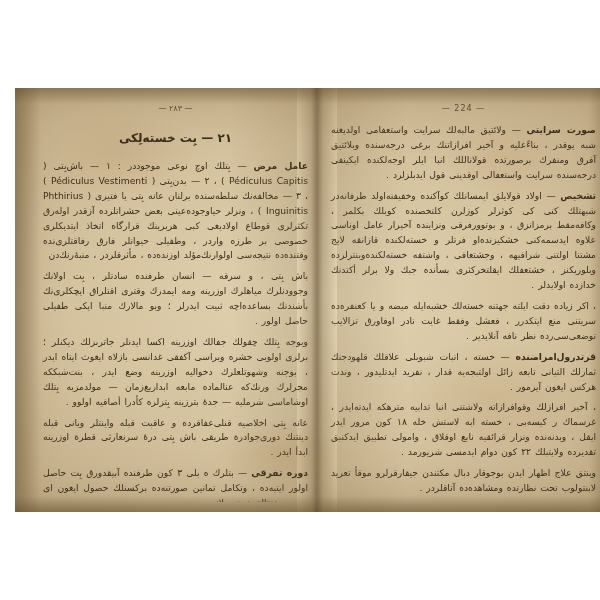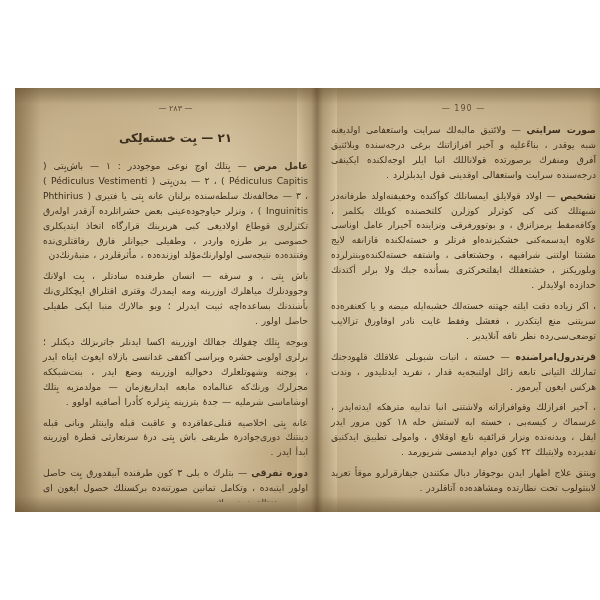--- a/index.html
+++ b/index.html
@@ -168,21 +168,21 @@
       <p class="para">
         <span>عانه بِتی اخلاصیه قنلی‌عفاقرده و عاقبت قبله واینتلر وبانی قبله دینتنك دوری‌جوادرة طریقی باش بِتی درهٔ سرنعارثی قطرة اوزرینه ابدأ ایدر .</span>
       </p>
       <p class="para">
         <span class="runhead">دوره تفرقی</span><span> — بتلرك ه بلى ٣ كون طرفنده آبیقدورق بِت حاصل اولور ایتبه‌ده ، وتكامل تمانین صورتنه‌ده بركسنلك حصول ایغون اى بدورت هفتالق زمنده لازمدر .</span>
       </p>
 
     </div>
 
     <div class="page right">
-      <div class="folio">— 190 —</div>
+      <div class="folio">— 224 —</div>
 
       <p class="para first">
         <span class="runhead">صورت سرایتی</span><span> — ولائتیق مالبه‌لك سرایت واستعفامی اولدیغنه شبه یوقدر ، بناءًعلیه و آخیر افرازاتنك برغی درجه‌سنده وبلائتیق آفرق ومنفرك برصورتده قولاناللك انبا ایلر اوجه‌لكنده ایكینفی درجه‌سنده سرایت واستعفالی اوقدینی قول ایدبلزلرد .</span>
       </p>
       <p class="para">
         <span class="runhead">تشخیص</span><span> — اولاد قولایلق ایمسانلك كوآكنده وخفیفنه‌اولد طرفانه‌در شبهتلك كنی كی كوثرلر كوزلرن كلتخصنده كوبلك بكلمر ، وكافه‌مقط برمزانزق ، و بوتوورفرقی ونزاینده آخیرار عامل اوناسی علاوه ایدسمه‌كنی خشكیز‌نده‌او فرتلر و خسته‌لكنده قازانقه لایج مشتنا اولتنی شرافیهه ، وجشتعافی ، واشتفه خسته‌لكنده‌وبنترلرده و‌بلوریكنز ، خشتعفلك ایقلتخركثری بسأنده جبك ولا برلر أكتدنك خدازده اولایدلر .</span>
       </p>
       <p class="para">
         <span>، اكر زیاده دقت ایلته جهتنه خسته‌لك خشبه‌ایله میضه و یا كعنفره‌ده سریتنی منع ایتكدرر ، فعشل وفقط غایت نادر اوفاورق تزالایب توضعی‌سی‌رده نظر نافه آنلایدیر .</span>
       </p>

